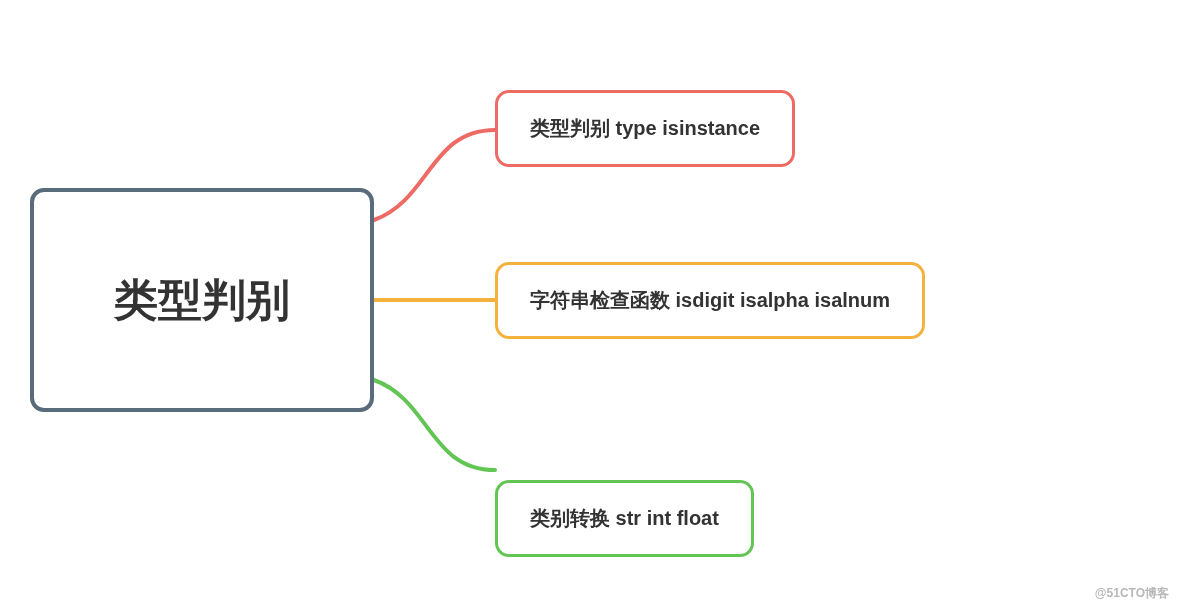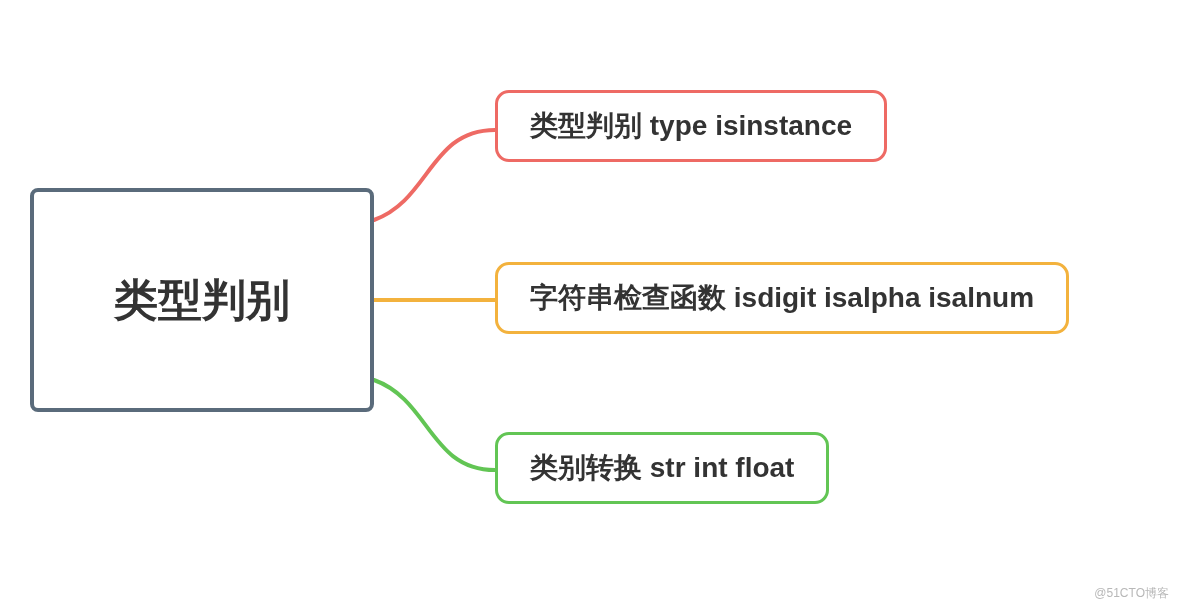--- a/index.html
+++ b/index.html
@@ -11,50 +11,51 @@
     font-family: "Microsoft YaHei", "PingFang SC", -apple-system, sans-serif;
     overflow: hidden;
   }
   .root-node {
     position: absolute;
     left: 30px;
     top: 188px;
     width: 344px;
     height: 224px;
     border: 4px solid #5a6b7b;
-    border-radius: 8px;
+    border-radius: 14px;
     display: flex;
     flex-direction: column;
     align-items: center;
     justify-content: center;
     font-size: 44px;
     font-weight: 700;
     color: #333333;
     line-height: 1.4;
     text-align: center;
   }
   .child-node {
     position: absolute;
     border: 3px solid;
     border-radius: 14px;
-    font-size: 28px;
+    font-size: 20px;
     font-weight: 700;
     color: #333333;
-    padding: 14px 32px;
+    padding: 22px 32px;
     white-space: nowrap;
   }
   .child-red { border-color: #ee6a64; }
   .child-yellow { border-color: #f3b23d; }
-  .child-green { border-color: #62c554; }
+  .child-green { border-color: #62c554; margin-top: 48px; }
   .watermark {
     position: absolute;
     right: 14px;
     bottom: 8px;
     font-size: 12px;
     color: #b8b8b8;
+    font-weight: bold;
   }
   svg.connectors {
     position: absolute;
     left: 0; top: 0;
     width: 1183px;
     height: 610px;
     pointer-events: none;
   }
 </style>
 </head>

